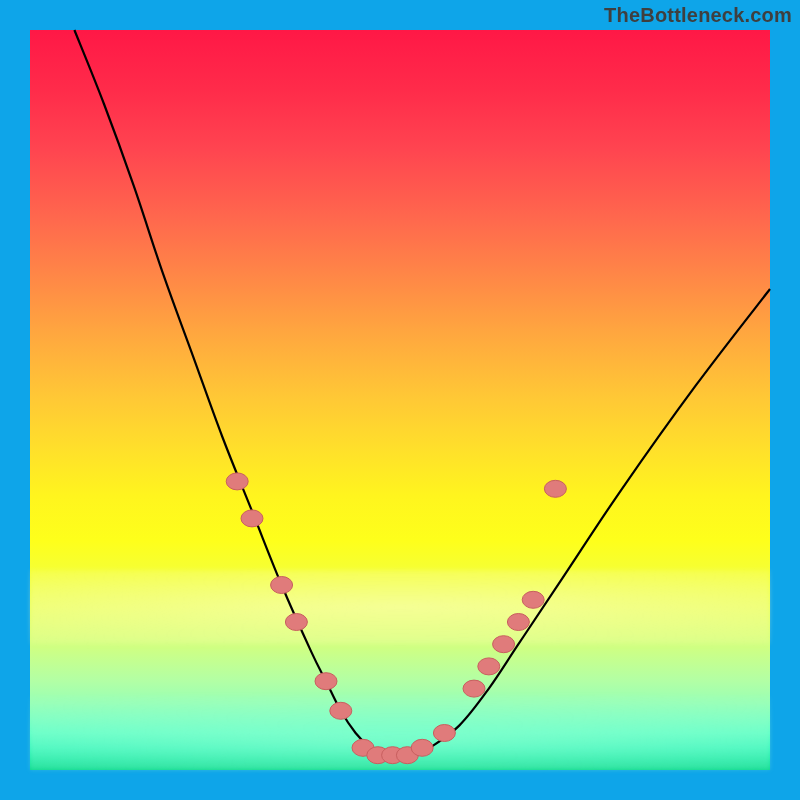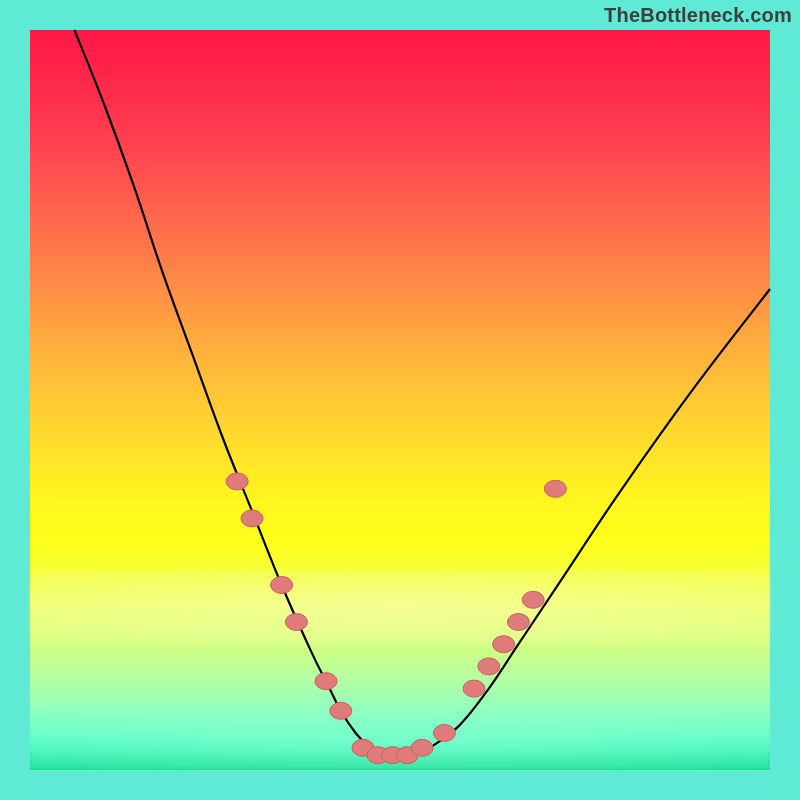--- a/index.html
+++ b/index.html
@@ -10,21 +10,21 @@
     background: #000;
     overflow: hidden;
     font-family: Arial, Helvetica, sans-serif;
   }
   .frame {
     position: absolute;
     left: 0;
     top: 0;
     width: 800px;
     height: 800px;
-    background: #5eead4;
+    background: #0ea5e9;
   }
   .plot {
     position: absolute;
     left: 30px;
     top: 30px;
     width: 740px;
     height: 740px;
     
     background: linear-gradient(to bottom,
       #ff1846 0%,

